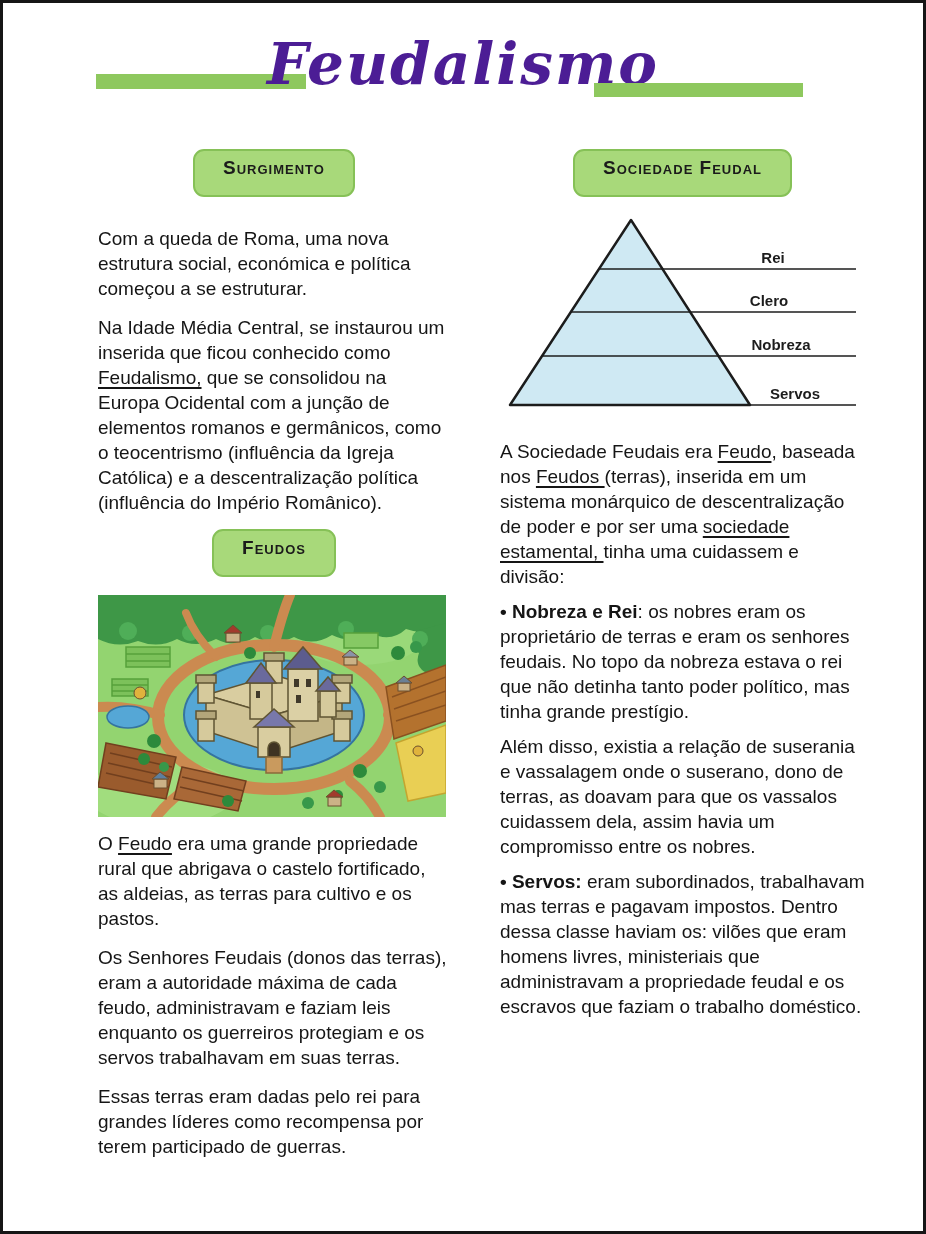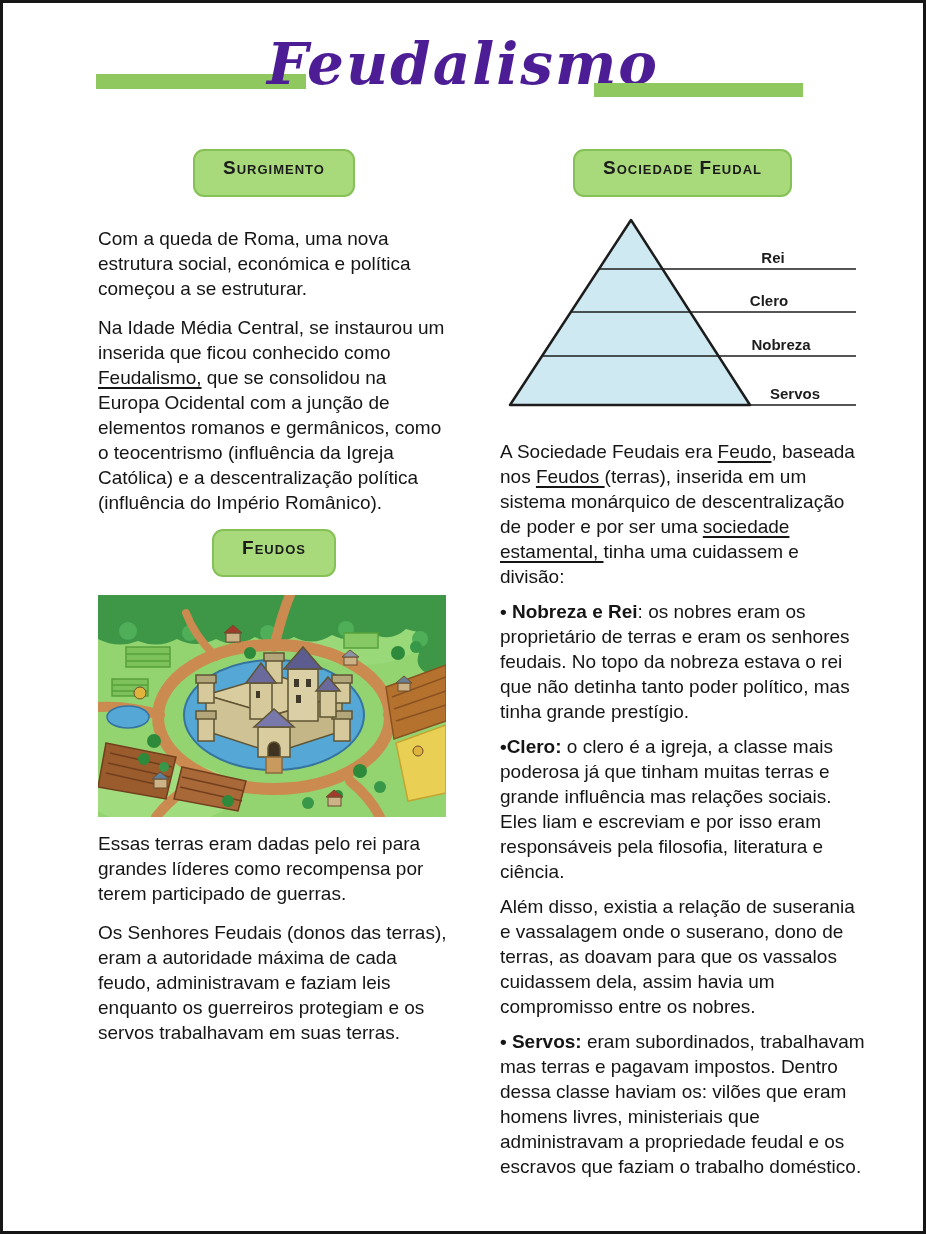--- a/index.html
+++ b/index.html
@@ -187,24 +187,25 @@
           <polygon points="54,184 62,177 71,184" fill="#5d7f9e"></polygon>
         <rect x="230" y="202" width="13" height="9" fill="#cbb287"></rect>
           <polygon points="228,202 236,195 245,202" fill="#a23a2c"></polygon>
         <rect x="300" y="88" width="12" height="8" fill="#cbb287"></rect>
           <polygon points="298,88 306,81 314,88" fill="#6a7f95"></polygon>
         <circle cx="42" cy="98" r="6" fill="#e0b33c"></circle>
         <circle cx="320" cy="156" r="5" fill="#e0b33c"></circle>
       </g>
     </svg>
 
+    <p><span>O </span><span class="u">Feudo</span><span> era uma grande propriedade rural que abrigava o castelo fortificado, as aldeias, as terras para cultivo e os pastos.</span></p>
+
+    <p>Os Senhores Feudais (donos das terras), eram a autoridade máxima de cada feudo, administravam e faziam leis enquanto os guerreiros protegiam e os servos trabalhavam em suas terras.</p>
 
     <p>Essas terras eram dadas pelo rei para grandes líderes como recompensa por terem participado de guerras.</p>
-
-    <p>Os Senhores Feudais (donos das terras), eram a autoridade máxima de cada feudo, administravam e faziam leis enquanto os guerreiros protegiam e os servos trabalhavam em suas terras.</p>
   </div>
 
   <div class="col col-right">
 
     <div class="badge badge-sociedade">Sociedade Feudal</div>
 
     <svg class="pyramid-fig" viewBox="0 0 360 200">
       <polygon points="131,11 250,196 10,196" fill="#cfe9f3" stroke="#1c1c1c" stroke-width="2.5" stroke-linejoin="round"></polygon>
       <g stroke="#1c1c1c" stroke-width="1.6">
         <line x1="99" y1="60" x2="356" y2="60"></line>
@@ -215,20 +216,19 @@
       <text class="pyr-label" x="273" y="54" text-anchor="middle">Rei</text>
       <text class="pyr-label" x="269" y="97" text-anchor="middle">Clero</text>
       <text class="pyr-label" x="281" y="141" text-anchor="middle">Nobreza</text>
       <text class="pyr-label" x="295" y="190" text-anchor="middle">Servos</text>
     </svg>
 
     <p class="after-pyramid"><span>A Sociedade Feudais era </span><span class="u">Feudo</span><span>, baseada nos </span><span class="u">Feudos </span><span>(terras), inserida em um sistema monárquico de descentralização de poder e por ser uma </span><span class="u">sociedade estamental, </span><span>tinha uma cuidassem e divisão:</span></p>
 
     <p><span class="b">• Nobreza e Rei</span><span>: </span><span>os nobres eram os proprietário de terras e eram os senhores feudais. No topo da nobreza estava o rei que não detinha tanto poder político, mas tinha grande prestígio.</span></p>
 
-    <p><span class="b">•Clero:</span><span> </span><span>o clero é a igreja, a classe mais poderosa já que tinham muitas terras e grande influência mas relações sociais. Eles liam e escreviam e por isso eram responsáveis pela filosofia, literatura e ciência.</span></p>
 
     <p>Além disso, existia a relação de suserania e vassalagem onde o suserano, dono de terras, as doavam para que os vassalos cuidassem dela, assim havia um compromisso entre os nobres.</p>
 
     <p><span class="b">• Servos:</span><span> </span><span>eram subordinados, trabalhavam mas terras e pagavam impostos. Dentro dessa classe haviam os: vilões que eram homens livres, ministeriais que administravam a propriedade feudal e os escravos que faziam o trabalho doméstico.</span></p>
   </div>
 
 </div>
 
 </body></html>

